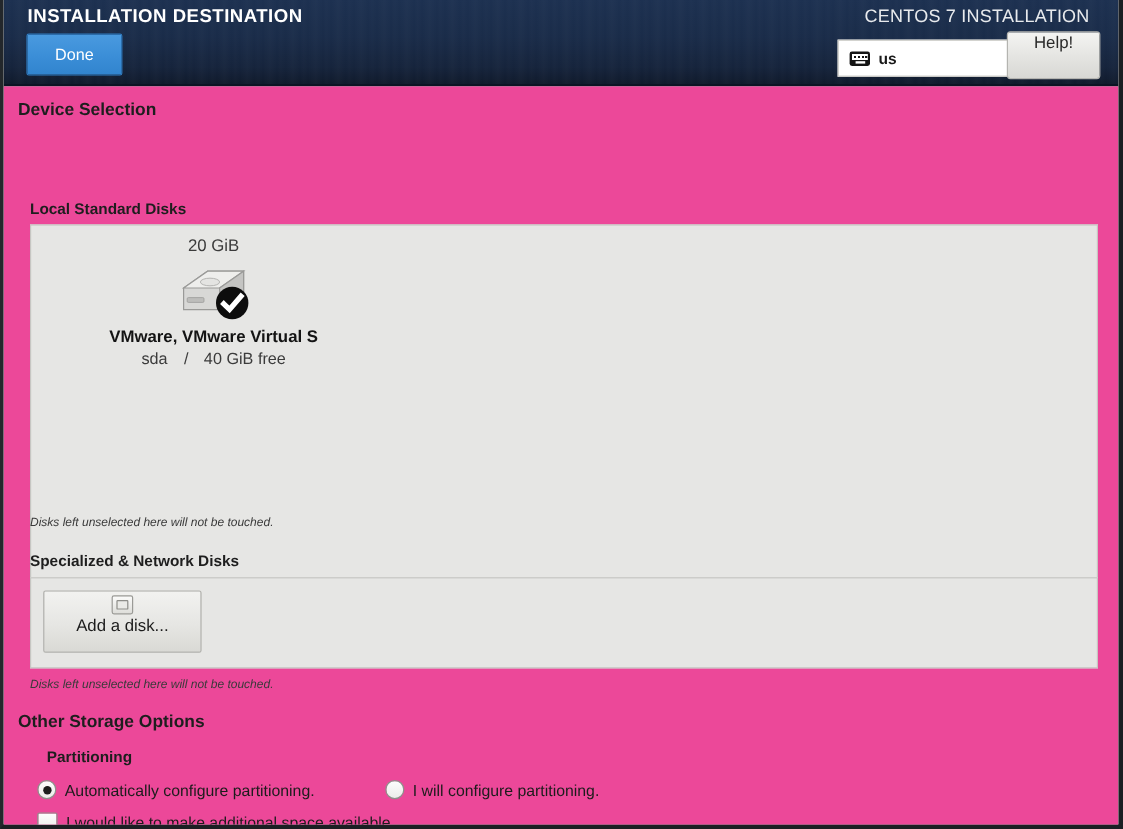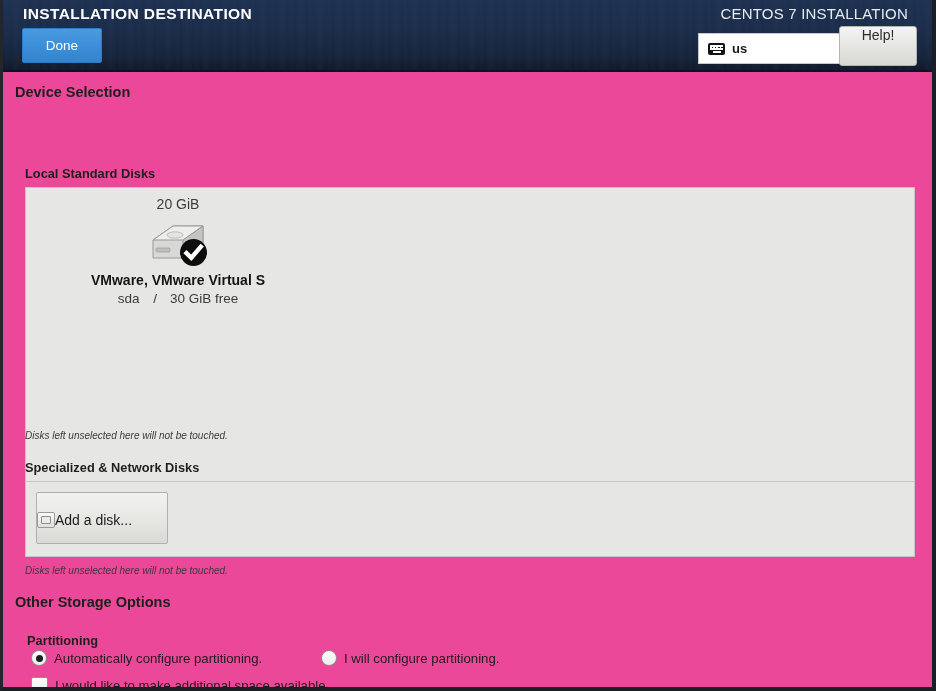--- a/index.html
+++ b/index.html
@@ -209,21 +209,21 @@
     left: 10px;
     top: 10px;
     width: 132px;
     height: 52px;
     background: linear-gradient(to bottom, #f2f2f0 0%, #e6e6e3 55%, #d9d9d5 100%);
     border: 1px solid #b0b0ac;
     border-radius: 2px;
     cursor: pointer;
     box-sizing: border-box;
     display: flex;
-    flex-direction: row;
+    flex-direction: column;
     align-items: center;
     justify-content: flex-start;
     padding-top: 3px;
   }
   .add-disk-icon {
     width: 16px;
     height: 14px;
     border: 1px solid #9a9a96;
     border-radius: 2px;
     background: linear-gradient(to bottom, #fbfbfa, #dededa);
@@ -331,41 +331,41 @@
             <circle cx="15.5" cy="15.5" r="13.5" fill="#0d0d0d"></circle>
             <path d="M8.5 16.2 L13.3 20.8 L22.8 9.8" fill="none" stroke="#ffffff" stroke-width="4.4" stroke-linecap="square" stroke-linejoin="miter"></path>
           </svg>
         </div>
 
         <div class="disk-name">VMware, VMware Virtual S</div>
 
         <div class="disk-meta">
           <span class="dev">sda</span>
           <span class="sep">/</span>
-          <span>30 GiB free</span>
+          <span>40 GiB free</span>
         </div>
       </div>
     </div>
 
     <div class="hint" style="position:absolute; left:22px; top:358px; width:890px;">Disks left unselected here will not be touched.</div>
 
     <div style="position:absolute; left:22px; top:388px;" class="sub-label">Specialized &amp; Network Disks</div>
 
     <div class="disk-pane" style="position:absolute; left:22px; top:409px; width:890px; height:76px;">
       <div class="add-disk-btn">
         <span class="add-disk-icon"></span>
         <span class="add-disk-label">Add a disk...</span>
       </div>
     </div>
 
     <div class="hint" style="position:absolute; left:22px; top:493px; width:890px;">Disks left unselected here will not be touched.</div>
 
     <div style="position:absolute; left:12px; top:522px;" class="section-title">Other Storage Options</div>
 
-    <div style="position:absolute; left:24px; top:551px;margin-top:10px;" class="sub-label">Partitioning</div>
+    <div style="position:absolute; left:36px; top:551px;" class="sub-label">Partitioning</div>
 
     <div class="opt-row" style="position:absolute; left:28px; top:578px;">
       <span class="radio checked"></span>
       <span class="opt-label">Automatically configure partitioning.</span>
     </div>
 
     <div class="opt-row" style="position:absolute; left:318px; top:578px;">
       <span class="radio"></span>
       <span class="opt-label">I will configure partitioning.</span>
     </div>

